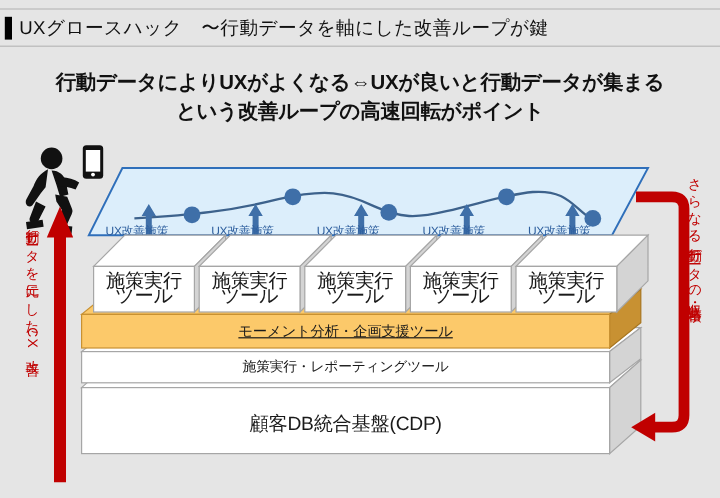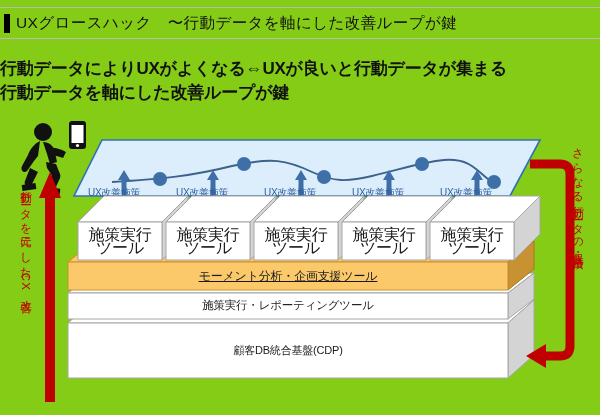--- a/index.html
+++ b/index.html
@@ -9,21 +9,21 @@
   }
   body {
     font-family: "Liberation Sans", "DejaVu Sans", sans-serif;
     color: #000000;
   }
   #slide {
     position: relative;
     width: 600px;
     height: 415px;
     overflow: hidden;
-    background: #84cc16;
+    background: #e5e5e5;
   }
 
   
   #title-bar {
     position: absolute;
     left: 0;
     top: 7px;
     width: 600px;
     height: 32px;
     border-top: 1px solid #b9b9b9;
@@ -46,21 +46,21 @@
     color: #111111;
     white-space: pre;
   }
 
   
   #headline {
     position: absolute;
     left: 0;
     top: 57px;
     width: 600px;
-    text-align: left;
+    text-align: center;
     font-weight: bold;
     font-size: 17px;
     line-height: 24px;
     letter-spacing: -0.2px;
     color: #111111;
   }
   #headline .hl-line { display: block; white-space: pre; }
 
   
   #diagram {
@@ -118,21 +118,21 @@
     font-size: 16px;
     line-height: 13px;
     letter-spacing: -0.2px;
   }
   .moment-label {
     font-size: 12px;
     letter-spacing: -0.2px;
     text-decoration: underline;
   }
   .report-label { font-size: 11.5px; letter-spacing: -0.2px; }
-  .cdp-label { font-size: 11px; letter-spacing: -0.2px; }
+  .cdp-label { font-size: 16px; letter-spacing: -0.2px; }
 
   
   .rail-text {
     position: absolute;
     writing-mode: vertical-rl;
     font-size: 11.5px;
     color: #c00000;
     letter-spacing: 1.2px;
     white-space: nowrap;
   }
@@ -147,21 +147,21 @@
 
 <div id="slide">
 
   <div id="title-bar">
     <div id="title-accent"></div>
     <div id="title-text">UXグロースハック　〜行動データを軸にした改善ループが鍵</div>
   </div>
 
   <div id="headline">
     <span class="hl-line">行動データによりUXがよくなる⇔UXが良いと行動データが集まる</span>
-    <span class="hl-line">行動データを軸にした改善ループが鍵</span>
+    <span class="hl-line">という改善ループの高速回転がポイント</span>
   </div>
 
   <div id="diagram">
 
     <svg id="runner" viewBox="0 0 78 82">
       <g fill="#111111">
         <circle cx="27" cy="14" r="9"></circle>
         <path d="M24 23 C18 26 14 31 12 37 L6 48 C4 52 8 56 11 53 L18 43 L22 38 Z"></path>
         <path d="M27 24 C33 24 38 28 39 34 L41 44 L34 46 L31 36 Z"></path>
         <path d="M33 30 C38 29 45 31 50 34 L47 40 C42 38 37 37 33 37 Z"></path>

